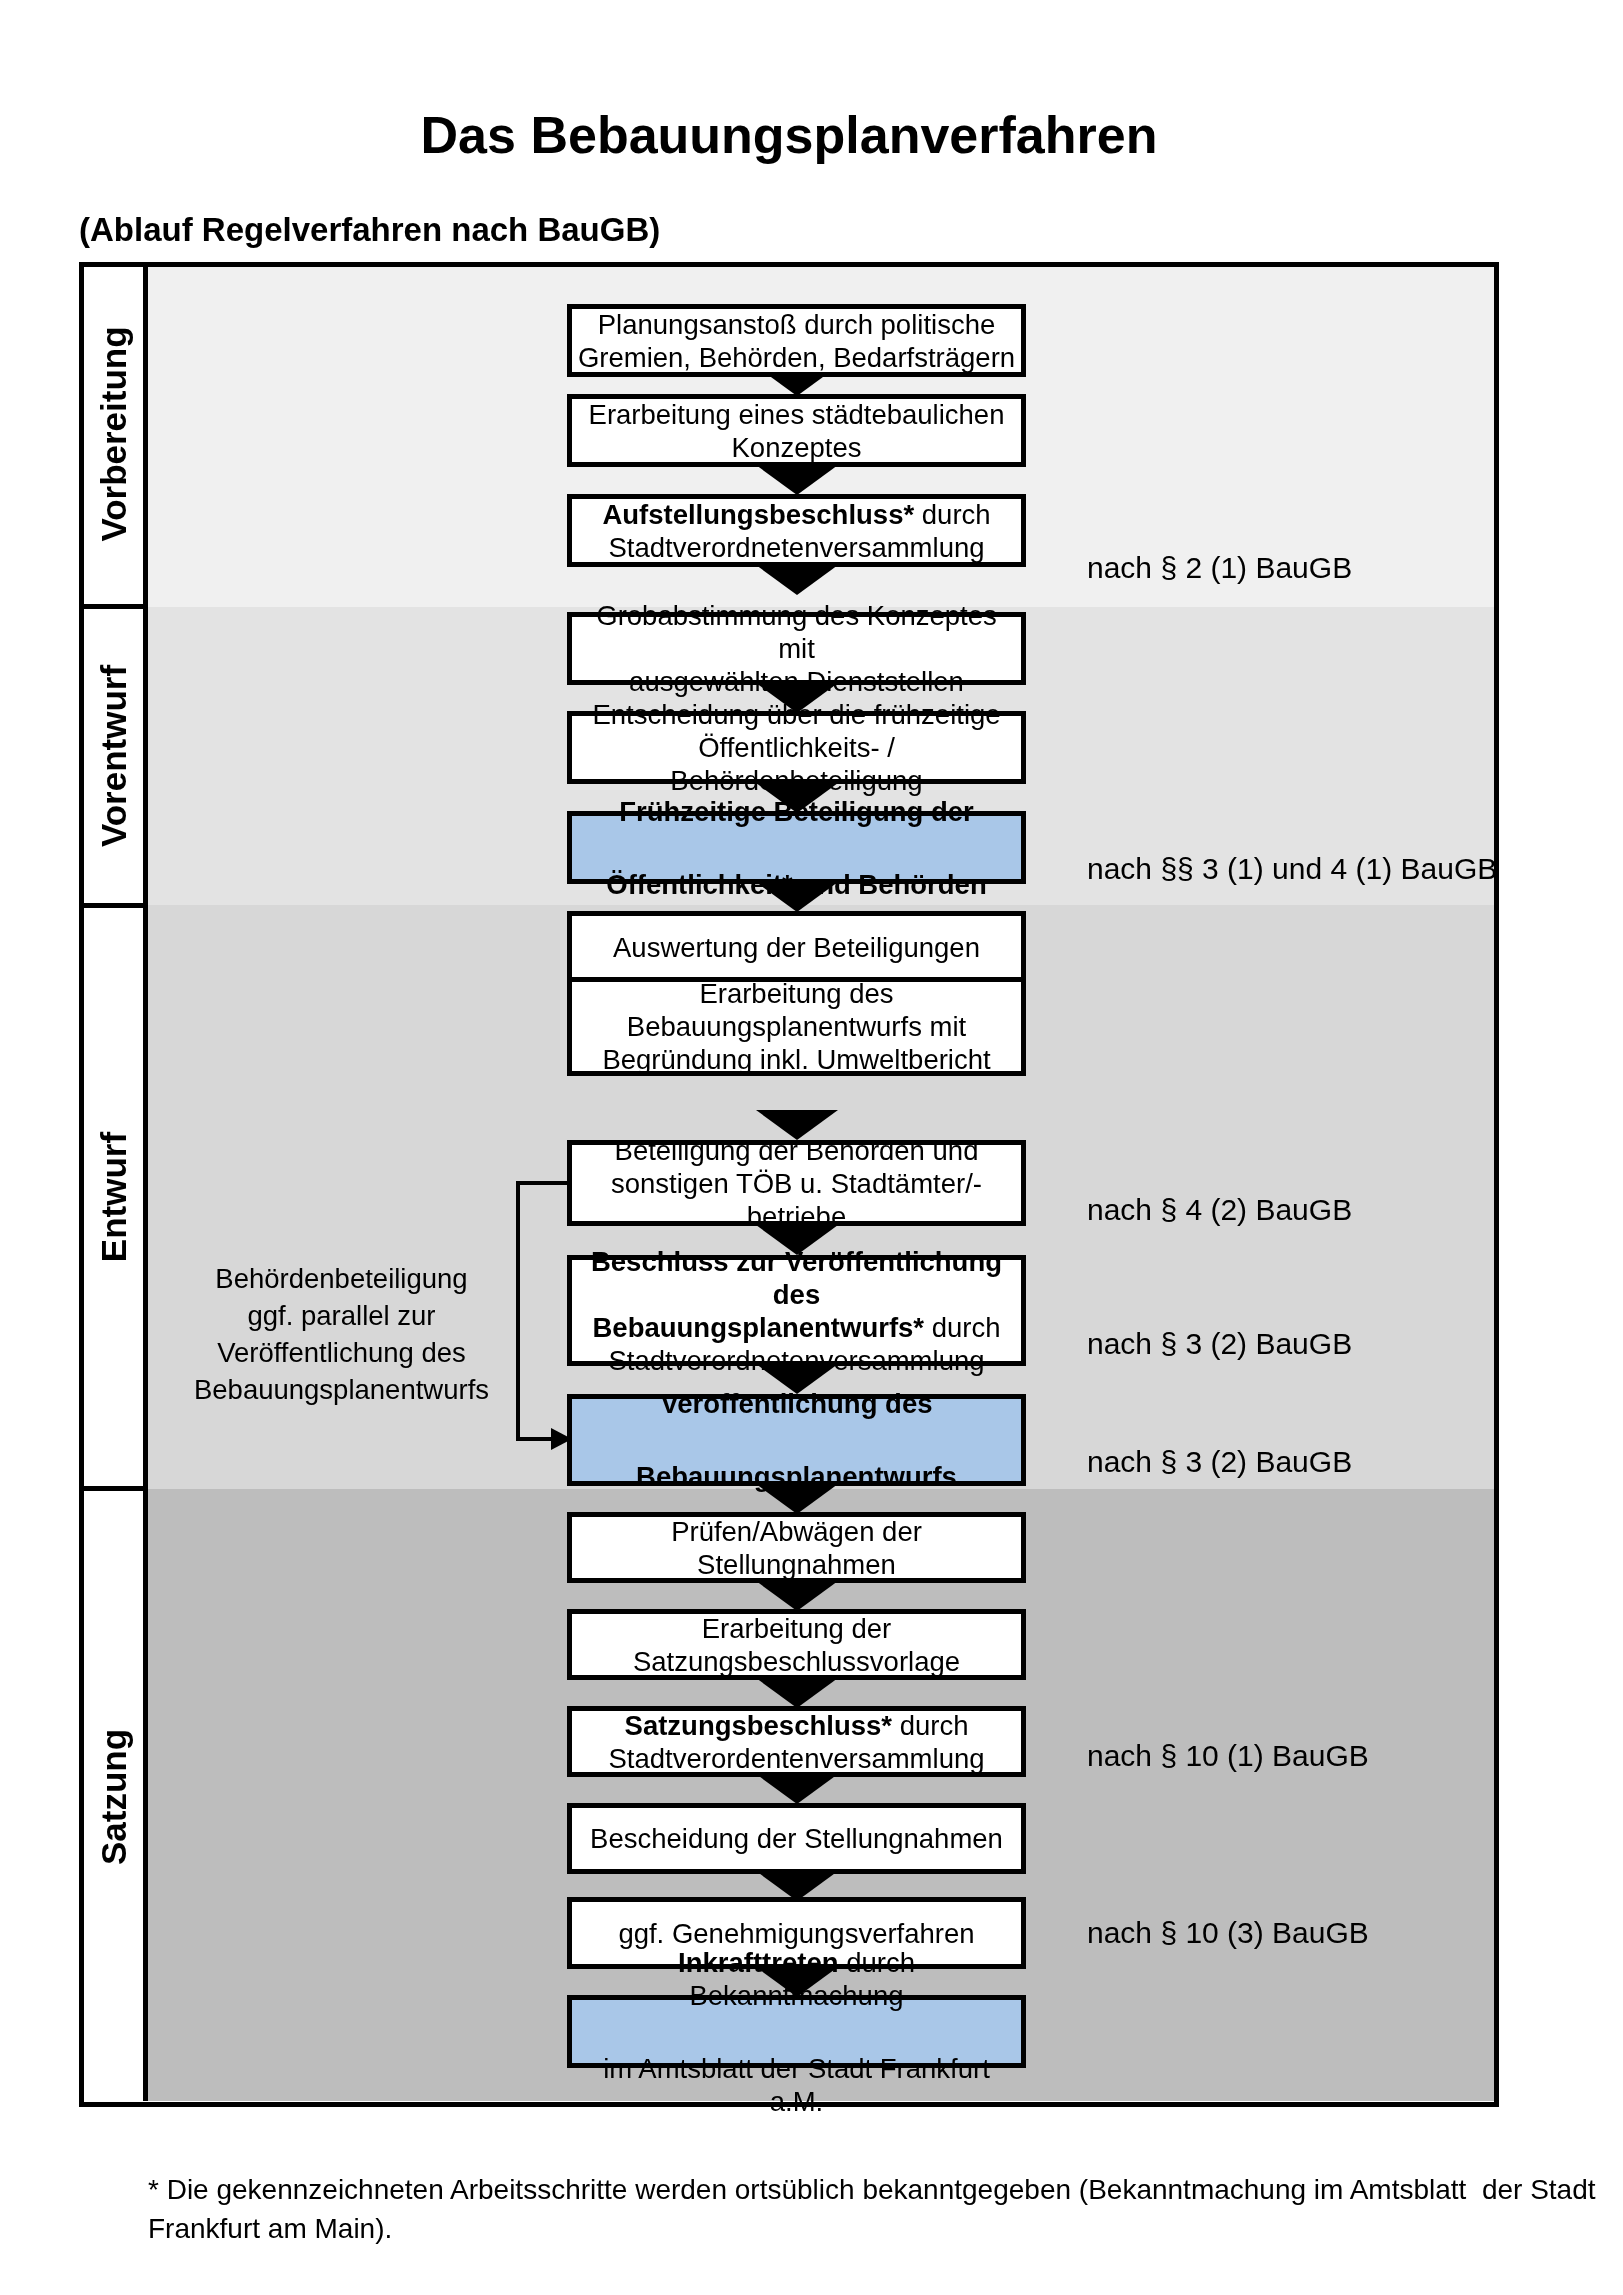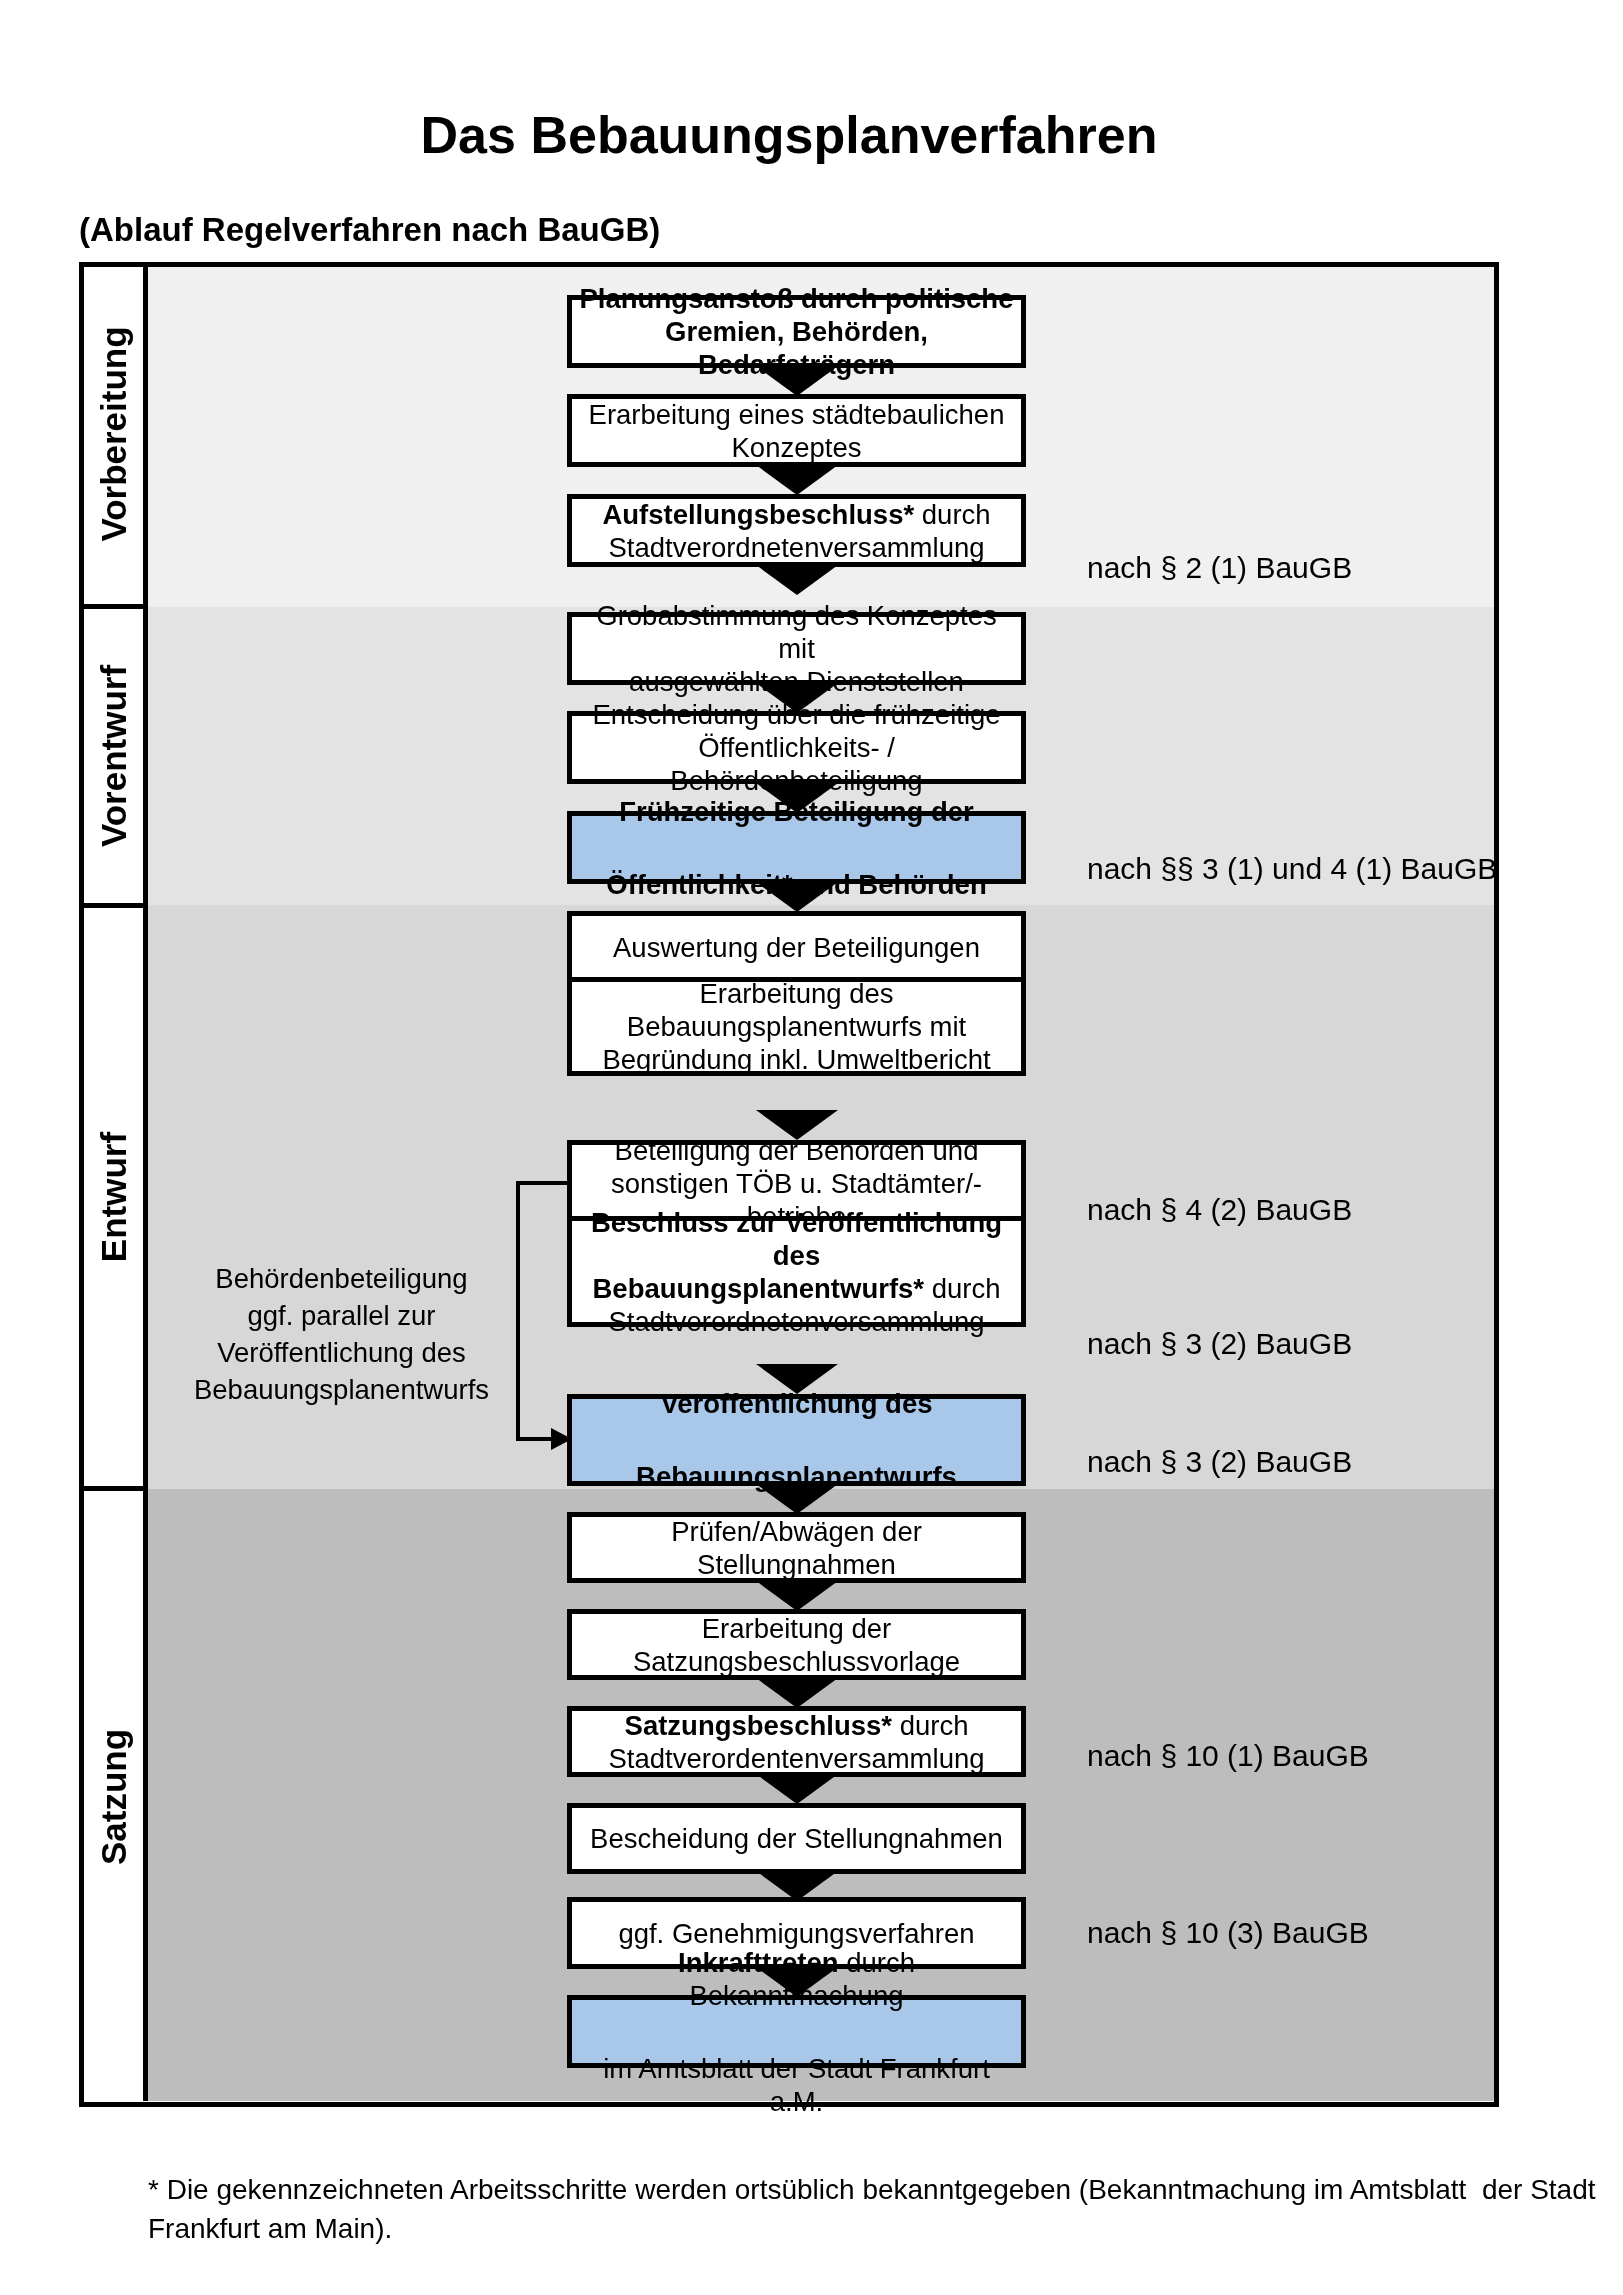--- a/index.html
+++ b/index.html
@@ -94,21 +94,21 @@
 <div class="abs divider-v"></div>
 <div class="abs cell-sep sep-1"></div>
 <div class="abs cell-sep sep-2"></div>
 <div class="abs cell-sep sep-3"></div>
 
 <div class="abs phase-label pl-1">Vorbereitung</div>
 <div class="abs phase-label pl-2">Vorentwurf</div>
 <div class="abs phase-label pl-3">Entwurf</div>
 <div class="abs phase-label pl-4">Satzung</div>
 
-<div class="abs fbox" style="top:295px;height:73px;font-weight:bold;">
+<div class="abs fbox" style="top:304px;height:73px;">
   <div class="ln">Planungsanstoß durch politische</div>
   <div class="ln">Gremien, Behörden, Bedarfsträgern</div>
 </div>
 <div class="abs arrow-down" style="top:366px;"></div>
 
 <div class="abs fbox" style="top:394px;height:73px;">
   <div class="ln">Erarbeitung eines städtebaulichen</div>
   <div class="ln">Konzeptes</div>
 </div>
 <div class="abs arrow-down" style="top:465px;"></div>
@@ -148,21 +148,21 @@
   <div class="ln">Begründung inkl. Umweltbericht</div>
 </div>
 <div class="abs arrow-down" style="top:1110px;"></div>
 
 <div class="abs fbox" style="top:1140px;height:86px;">
   <div class="ln">Beteiligung der Behörden und</div>
   <div class="ln">sonstigen TÖB u. Stadtämter/-betriebe</div>
 </div>
 <div class="abs arrow-down" style="top:1225px;"></div>
 
-<div class="abs fbox" style="top:1216px;height:111px;">
+<div class="abs fbox" style="top:1255px;height:111px;">
   <div class="ln"><b>Beschluss zur Veröffentlichung des</b></div>
   <div class="ln"><b>Bebauungsplanentwurfs*</b><span> durch</span></div>
   <div class="ln">Stadtverordnetenversammlung</div>
 </div>
 <div class="abs arrow-down" style="top:1364px;"></div>
 
 <div class="abs fbox blue" style="top:1394px;height:92px;">
   <div class="ln">Veröffentlichung des</div>
   <div class="ln">Bebauungsplanentwurfs</div>
 </div>

